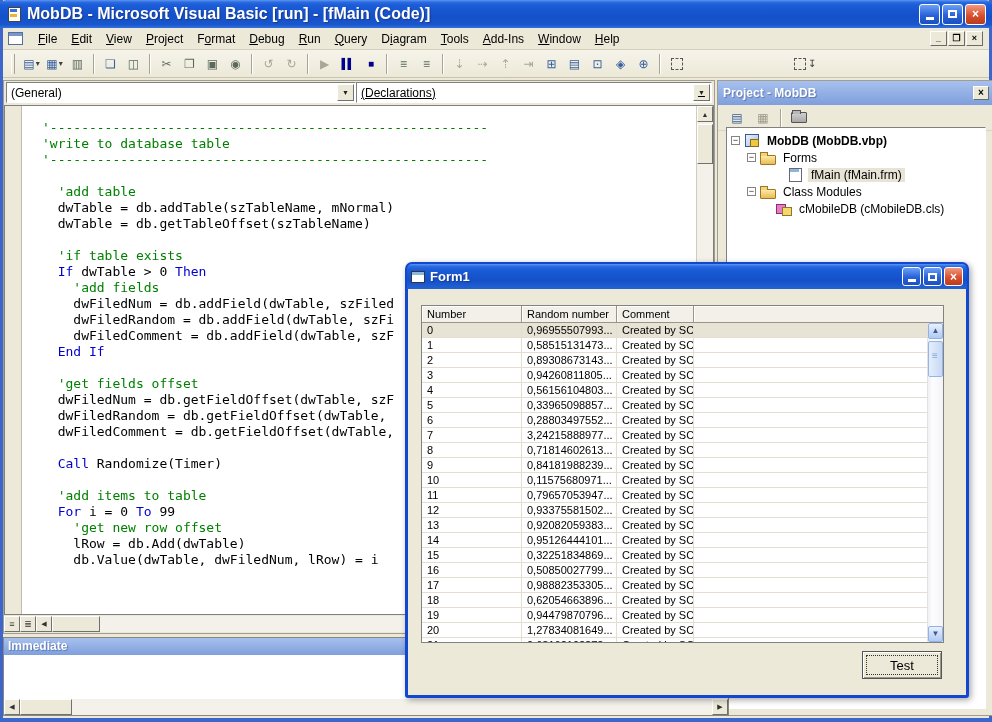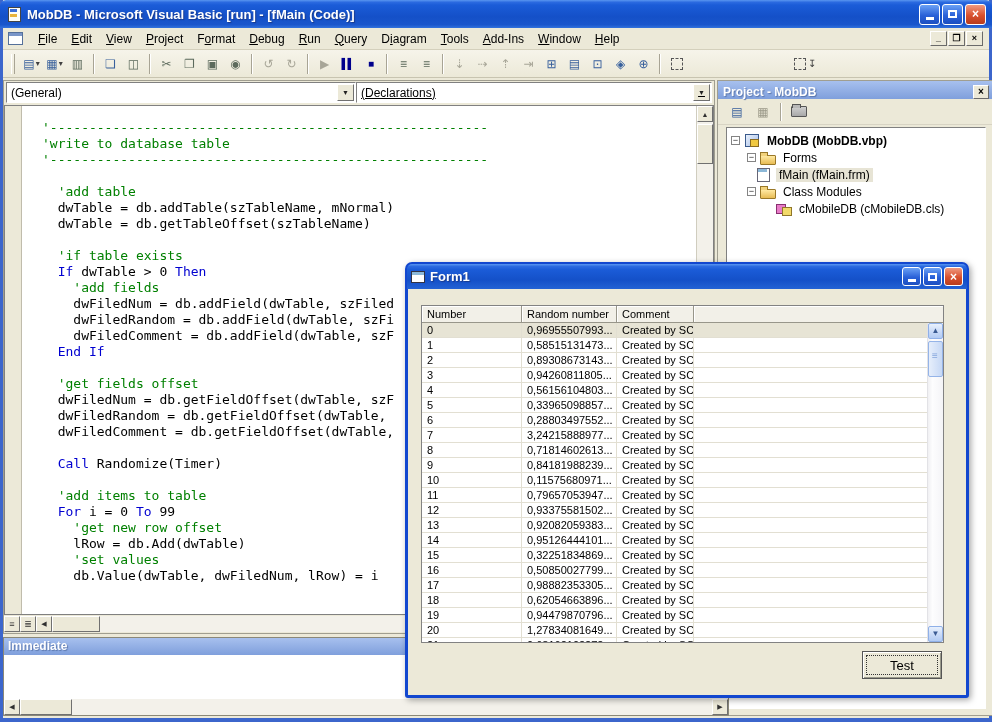--- a/index.html
+++ b/index.html
@@ -8,21 +8,21 @@
 
   .main-window { position:absolute; inset:0; border-left:3px solid #3c66cc; border-right:3px solid #3c66cc; border-bottom:4px solid #3c66cc; background:#ece9d8; }
 
   
   .titlebar { position:absolute; left:-3px; top:0; width:992px; height:28px;
     background:linear-gradient(180deg,#5a96f0 0%,#2b6ae0 8%,#1b5cd8 18%,#1450c8 60%,#1a56cc 88%,#3272dd 100%);
     border-radius:6px 6px 0 0; display:flex; align-items:center; padding:0 6px; }
   .titlebar .app-icon { width:16px; height:16px; position:relative; margin-right:5px; }
   .titlebar .app-icon::before { content:""; position:absolute; left:2px; top:1px; width:11px; height:13px; background:#fdfdf6; border:1px solid #444; }
   .titlebar .app-icon::after { content:""; position:absolute; left:4px; top:3px; width:7px; height:3px; background:#3a6ed8; box-shadow:0 5px 0 #e8b43c; }
-  .titlebar .title-text { color:#fff; font-weight:bold; font-size:13px; text-shadow:1px 1px 1px #1a3a8a; white-space:nowrap; }
+  .titlebar .title-text { color:#fff; font-weight:bold; font-size:16px; text-shadow:1px 1px 1px #1a3a8a; white-space:nowrap; }
   .win-btns { margin-left:auto; display:flex; gap:2px; }
   .win-btn { width:21px; height:21px; border:1px solid #fff; border-radius:3px; color:#fff;
     display:flex; align-items:center; justify-content:center; font-size:12px; font-weight:bold;
     background:linear-gradient(180deg,#6ba1f5,#2a61d8 55%,#1c4fc0); }
   .win-btn.close { background:linear-gradient(180deg,#f09a80,#d8502e 55%,#b83c1c); }
   .win-btn .minbar { width:8px; height:3px; background:#fff; margin-top:8px; }
   .win-btn .maxbox { width:9px; height:8px; border:2px solid #fff; }
 
   
   .menubar { position:absolute; left:0; top:28px; width:986px; height:22px; background:#ece9d8; border-bottom:1px solid #d4d0bc; display:flex; align-items:center; font-size:12px; }
@@ -75,21 +75,21 @@
   
   .immediate { position:absolute; left:0; top:637px; width:726px; height:79px; border:1px solid #8a8878; background:#fff; z-index:15; }
   .pane-title { height:17px; background:linear-gradient(180deg,#a7c0ee,#7f9fdc); color:#fff; font-weight:bold; font-size:12px; padding:1px 4px; text-shadow:1px 1px 1px #5a76ac; }
   .imm-body { position:absolute; left:0; top:17px; right:0; bottom:16px; background:#fff; }
   .imm-hsb { position:absolute; left:0; bottom:0; right:0; height:16px; background:#f3f1ea; display:flex; }
   .imm-hsb .thumb-h { width:52px; height:16px; background:#ece9d8; border:1px solid; border-color:#fff #707070 #707070 #fff; }
   .imm-hsb .track { flex:1; }
 
   
   .project-panel { position:absolute; left:714px; top:80px; width:276px; height:636px; background:#ece9d8; border:1px solid #a09e90; z-index:10; }
-  .proj-title { display:flex; align-items:flex-end; height:18px; background:linear-gradient(180deg,#a7c0ee,#7f9fdc); }
+  .proj-title { display:flex; align-items:center; height:24px; background:linear-gradient(180deg,#a7c0ee,#7f9fdc); }
   .proj-title .t { color:#fff; font-weight:bold; font-size:12px; padding-left:5px; text-shadow:1px 1px 1px #5a76ac; flex:1; }
   .proj-close { width:16px; height:14px; margin-right:3px; background:#ece9d8; border:1px solid; border-color:#fff #6a6a6a #6a6a6a #fff; font-size:10px; line-height:11px; text-align:center; font-weight:bold; }
   .proj-toolbar { height:26px; display:flex; align-items:center; gap:4px; padding-left:8px; border-bottom:1px solid #d8d4c4; }
   .pt-btn { width:22px; height:20px; display:flex; align-items:center; justify-content:center; font-size:12px; color:#38609c; }
   .pt-sep { width:2px; height:18px; border-left:1px solid #a8a494; border-right:1px solid #fff; margin:0 2px; }
   .mini-folder { width:16px; height:11px; background:linear-gradient(180deg,#cfcfcf,#a8a8a8); border:1px solid #555; border-radius:1px; position:relative; }
   .mini-folder::before { content:""; position:absolute; left:0; top:-3px; width:7px; height:3px; background:#b8b8b8; border:1px solid #555; border-bottom:none; }
   .tree-area { position:absolute; left:8px; top:46px; right:6px; bottom:6px; background:#fff; border:1px solid; border-color:#808080 #fff #fff #808080; overflow:hidden; padding-top:4px; }
   .tree-row { display:flex; align-items:center; height:17px; font-size:12px; white-space:nowrap; }
   .exp-box { width:9px; height:9px; border:1px solid #848484; background:#fff; font-size:9px; line-height:7px; text-align:center; margin-right:4px; flex:none; color:#222; }
@@ -268,21 +268,20 @@
           <div class="code-line"><span class="tok-n">  dwFiledNum = db.getFieldOffset(dwTable, szF</span></div>
           <div class="code-line"><span class="tok-n">  dwFiledRandom = db.getFieldOffset(dwTable,</span></div>
           <div class="code-line"><span class="tok-n">  dwFiledComment = db.getFieldOffset(dwTable,</span></div>
           <div class="code-line">&nbsp;</div>
           <div class="code-line"><span class="tok-n">  </span><span class="tok-k">Call</span><span class="tok-n"> Randomize(Timer)</span></div>
           <div class="code-line">&nbsp;</div>
           <div class="code-line"><span class="tok-c">  'add items to table</span></div>
           <div class="code-line"><span class="tok-n">  </span><span class="tok-k">For</span><span class="tok-n"> i = 0 </span><span class="tok-k">To</span><span class="tok-n"> 99</span></div>
           <div class="code-line"><span class="tok-c">    'get new row offset</span></div>
           <div class="code-line"><span class="tok-n">    lRow = db.Add(dwTable)</span></div>
-          <div class="code-line"><span class="tok-c">    'set values</span></div>
           <div class="code-line"><span class="tok-n">    db.Value(dwTable, dwFiledNum, lRow) = i</span></div>
         </div>
       <div class="code-scroll-v">
         <span class="sb-btn up">▲</span>
         <span class="thumb"></span>
         <span class="sb-btn down">▼</span>
       </div>
     </div>
     <div class="code-hsb">
       <span class="split-btn">≡</span>
@@ -322,21 +321,21 @@
         <div class="tree-row" style="padding-left: 4px;">
           <span class="exp-box">−</span>
           <span class="t-icon ti-project"></span>
           <span class="t-label bold">MobDB (MobDB.vbp)</span>
         </div>
         <div class="tree-row" style="padding-left: 20px;">
           <span class="exp-box">−</span>
           <span class="t-icon ti-folder"></span>
           <span class="t-label">Forms</span>
         </div>
-        <div class="tree-row" style="padding-left: 16px;">
+        <div class="tree-row" style="padding-left: 48px;">
           <span class="exp-spacer"></span>
           <span class="t-icon ti-form"></span>
           <span class="t-label sel">fMain (fMain.frm)</span>
         </div>
         <div class="tree-row" style="padding-left: 20px;">
           <span class="exp-box">−</span>
           <span class="t-icon ti-folder"></span>
           <span class="t-label">Class Modules</span>
         </div>
         <div class="tree-row" style="padding-left: 36px;">

